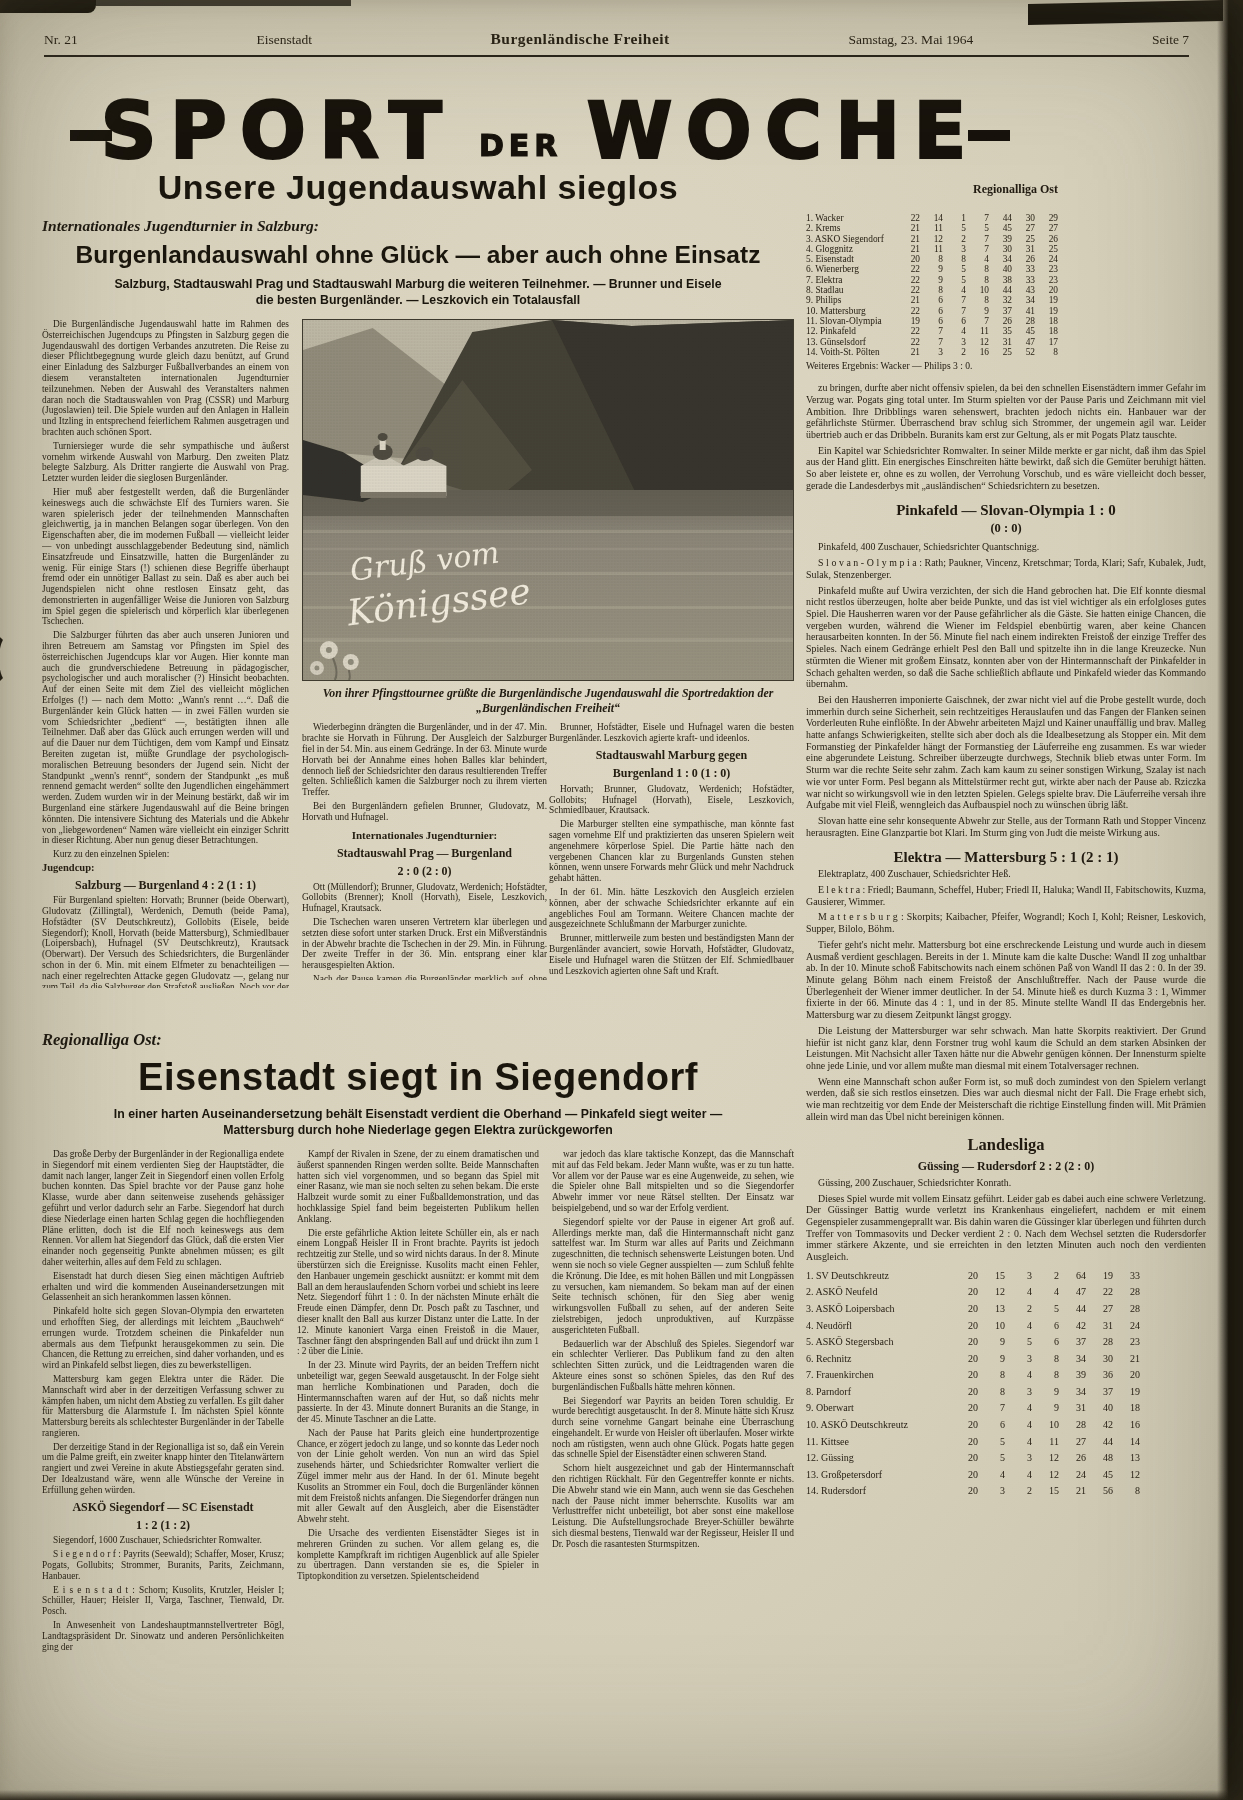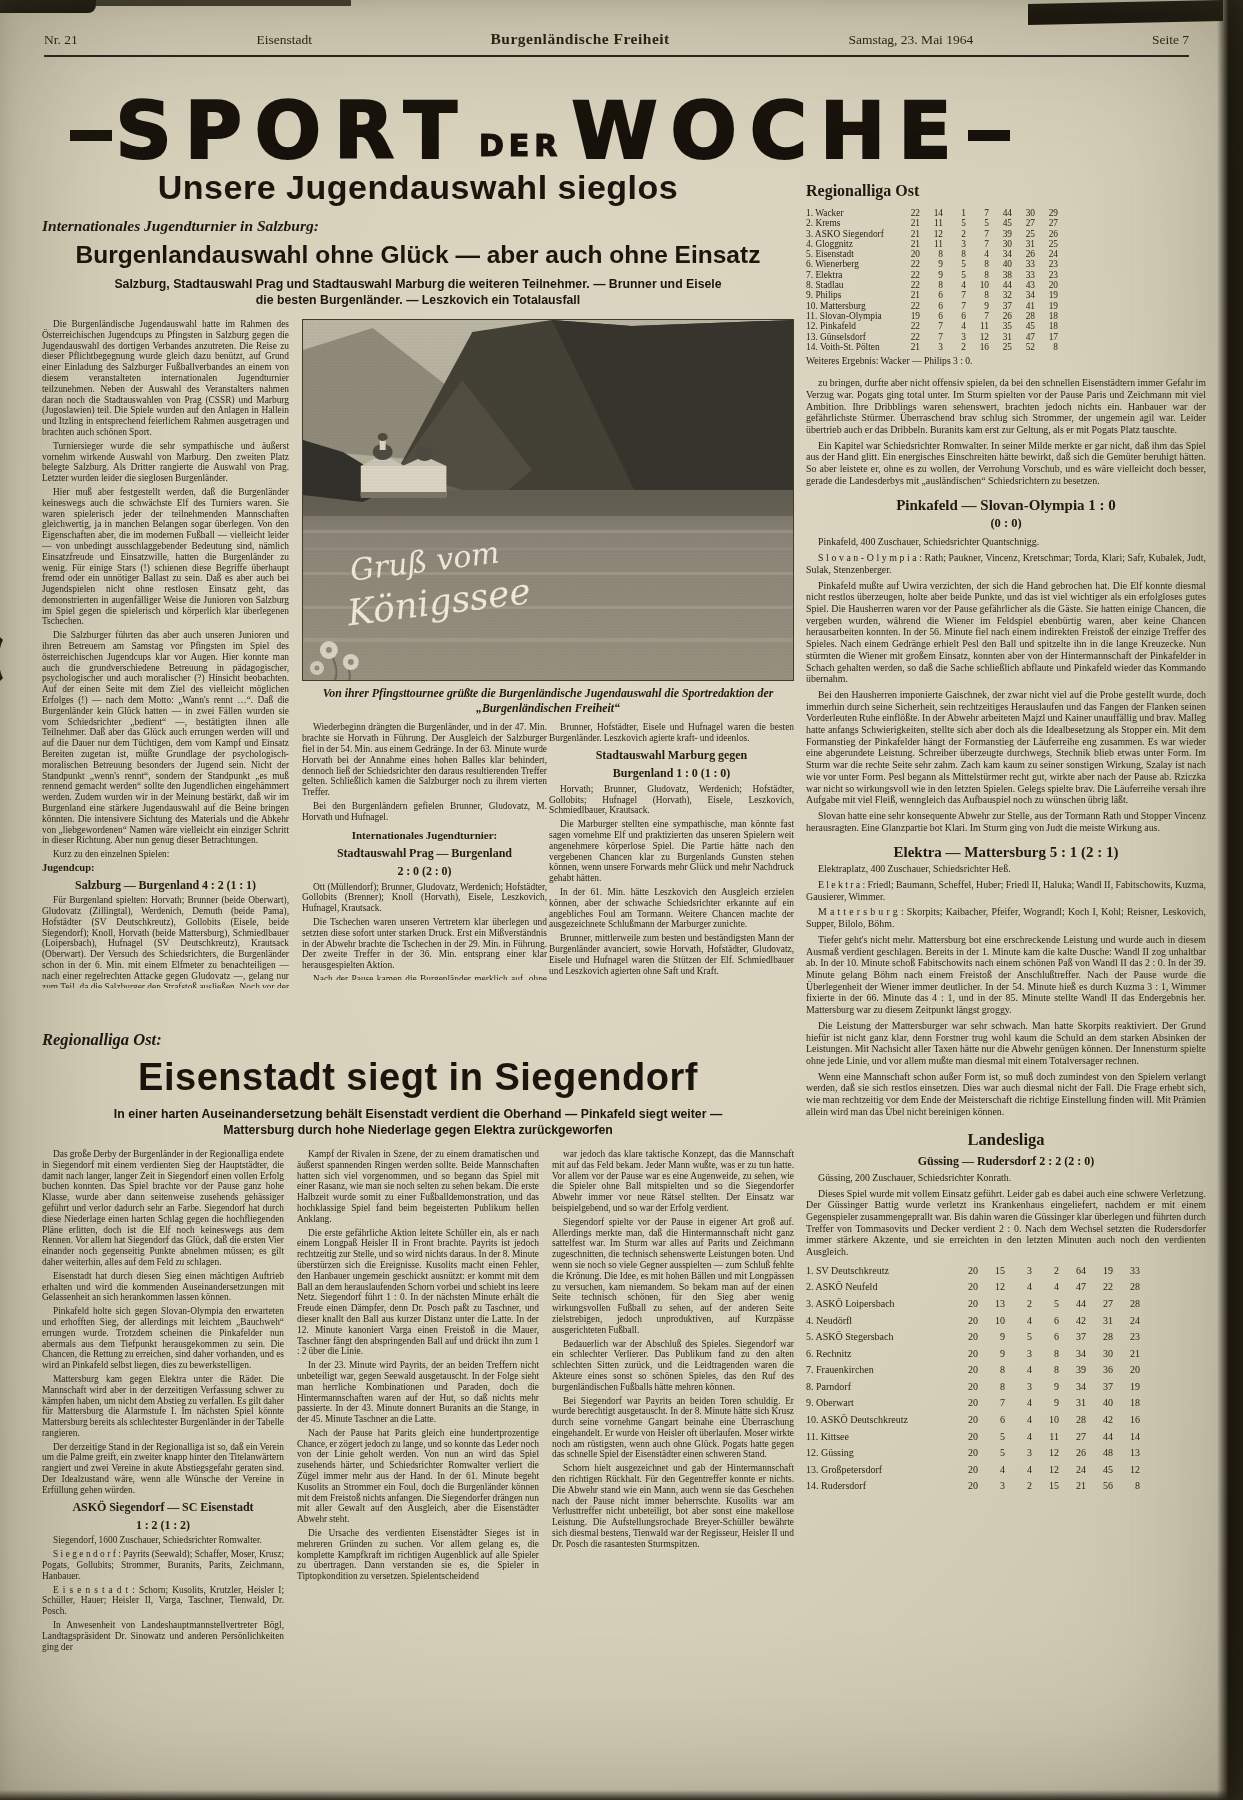--- a/index.html
+++ b/index.html
@@ -17,21 +17,21 @@
   .art.bedge{left:0;bottom:0;width:100%;height:10px;background:linear-gradient(to top,rgba(18,15,9,.9),rgba(18,15,9,0));}
   .art.paren{left:-5px;top:632px;width:18px;height:46px;background:transparent;border:4px solid #14110b;
     border-right-color:transparent;border-top-color:transparent;border-bottom-color:transparent;border-radius:50%;}
   
   .phead{position:absolute;left:44px;right:54px;top:30px;display:flex;align-items:baseline;
     font-size:13.5px;border-bottom:2px solid #27221a;padding-bottom:7px;color:#241e12;}
   .phead .sp{flex:1;}
   .ptitle{font-weight:bold;font-size:15.5px;letter-spacing:.5px;}
   
   .masthead{position:absolute;left:70px;top:84px;width:940px;height:82px;display:flex;align-items:flex-end;
-    justify-content:center;gap:9px;}
+    justify-content:center;gap:24px;}
   .mword{font-family:"DejaVu Sans",sans-serif;font-weight:bold;font-size:78px;line-height:70px;
     letter-spacing:13px;color:#17130c;-webkit-text-stroke:2.2px #17130c;}
   .mder{font-family:"DejaVu Sans",sans-serif;font-weight:bold;font-size:30px;line-height:30px;
     letter-spacing:5px;color:#17130c;-webkit-text-stroke:1.2px #17130c;margin-bottom:5px;}
   .mdash{position:absolute;top:46px;width:42px;height:11px;background:#17130c;}
   .mdash.left{left:0;}.mdash.right{right:0;}
   
   .bt{font-size:9.4px;line-height:10.8px;text-align:justify;color:#241d11;word-spacing:-.2px;hyphens:auto;}
   .bt p{margin:0 0 3px;text-indent:11px;}
   .rb{font-size:9.9px;line-height:11.7px;}
@@ -52,21 +52,21 @@
   .leadrow{display:flex;gap:13px;}
   .c1{width:247px;flex:none;height:692px;overflow:hidden;}
   .leadright{flex:1;min-width:0;}
   .photo{margin:0;border:1px solid #3f3a2e;height:360px;background:#9a9486;position:relative;overflow:hidden;}
   .photo svg{display:block;width:100%;height:100%;}
   .caption{font-style:italic;font-weight:bold;font-size:11.8px;text-align:center;line-height:1.25;margin:5px 4px 7px;}
   .subrow{display:flex;gap:2px;}
   .subrow .col{flex:1;min-width:0;height:258px;overflow:hidden;}
   
   .rightcol{position:absolute;left:806px;top:182px;width:400px;height:1616px;overflow:hidden;}
-  .ttitle{font-weight:bold;font-size:16px;margin:0 0 8px;width:252px;text-align:left;}
+  .ttitle{font-weight:bold;font-size:12px;margin:0 0 16px;width:252px;text-align:right;}
   .stable{color:#241d11;}
   .stable.ost{width:252px;font-size:9.4px;line-height:10.3px;}
   .stable.liga{width:334px;font-size:10px;line-height:16.6px;margin-top:5px;}
   .trow{display:flex;}
   .tname{flex:1;white-space:nowrap;overflow:hidden;}
   .tnum{width:23px;text-align:right;flex:none;}
   .liga .tnum{width:27px;}
   .textra{font-size:9.6px;margin:3px 0 11px;}
   .mtitle{font-weight:bold;font-size:15px;text-align:center;margin:11px 0 2px;}
   .mhalf{font-weight:bold;font-size:12.5px;text-align:center;margin:0 0 5px;}

